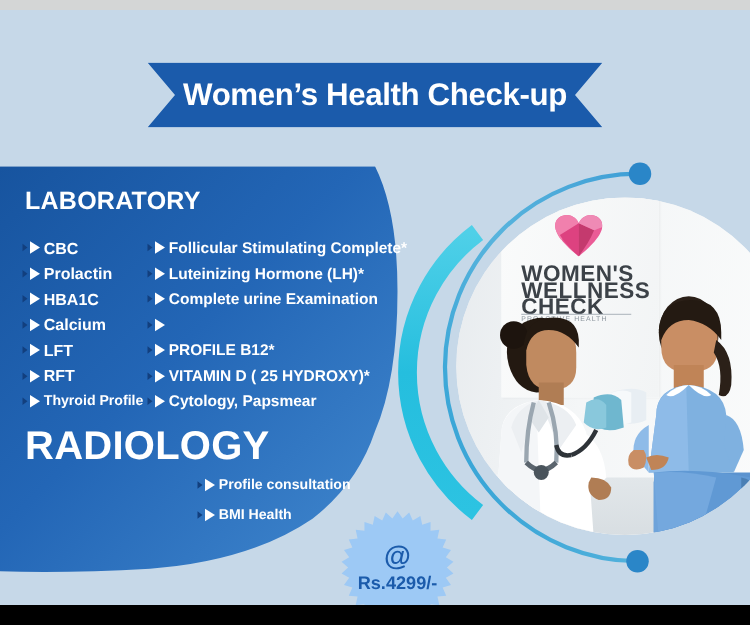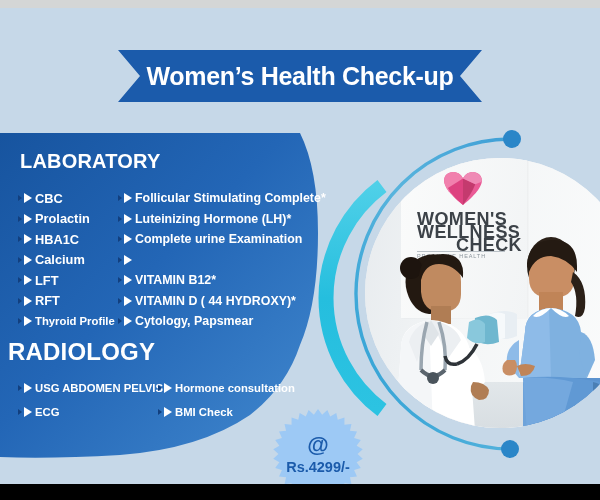--- a/index.html
+++ b/index.html
@@ -24,38 +24,38 @@
   .wall{position:absolute;left:0;top:0;width:100%;height:100%;
         background:linear-gradient(100deg,#e7ebee 0%,#f4f6f7 40%,#fbfcfc 100%);}
   .wallpanel{position:absolute;left:36px;top:0;width:126px;height:160px;
         background:linear-gradient(100deg,#fafbfb,#f2f4f5);
         box-shadow:1px 0 2px rgba(0,0,0,.05);}
   .wallbase{position:absolute;left:0;bottom:0;width:100%;height:46px;
         background:linear-gradient(#e2e7ea,#d8dee2);}
   .heart{position:absolute;left:79px;top:14px;width:38px;height:34px;}
   .signline1,.signline2,.signline3{position:absolute;color:#3c4248;font-weight:bold;
         font-size:18px;letter-spacing:.4px;left:52px;}
-  .signline1{top:51px;} .signline2{top:64px;} .signline3{top:77px;margin-left:39px;}
+  .signline1{top:51px;} .signline2{top:64px;} .signline3{top:77px;}
   .signdiv{position:absolute;left:52px;top:93px;width:88px;height:1px;background:#b9c0c6;}
   .signsub{position:absolute;left:52px;top:95px;font-size:5.5px;color:#8b949c;letter-spacing:.9px;}
 
   .doctor{position:absolute;left:22px;top:72px;width:108px;height:200px;}
   .patient{position:absolute;left:124px;top:78px;width:128px;height:196px;}
 
   
   .ring{position:absolute;left:342px;top:128px;width:316px;height:316px;overflow:visible;}
 
   
   .panel{position:absolute;left:0;top:125px;width:360px;height:330px;overflow:hidden;}
   .panel svg{position:absolute;left:0;top:0;}
   .panel-content{position:absolute;left:0;top:0;width:360px;height:330px;}
 
   .sect-title{position:absolute;color:#fff;font-weight:bold;letter-spacing:.2px;}
   #lab-title{left:20px;top:17px;font-size:20px;}
-  #rad-title{left:8px;top:205px;font-size:24px;text-align:center;}
+  #rad-title{left:20px;top:205px;font-size:32px;text-align:center;}
 
   .list{position:absolute;}
   .li{display:flex;align-items:center;height:20.5px;}
   .bul{position:relative;width:17px;height:12px;flex:none;}
   .bul:before{content:"";position:absolute;left:0;top:3px;
      border-left:4px solid #123f7e;border-top:3px solid transparent;border-bottom:3px solid transparent;}
   .bul:after{content:"";position:absolute;left:6px;top:1px;
      border-left:8px solid #ffffff;border-top:5px solid transparent;border-bottom:5px solid transparent;}
   .li span{color:#fff;font-weight:bold;font-size:12.4px;white-space:nowrap;}
 
@@ -244,53 +244,43 @@
             </div>
           <div class="li">
               <span class="bul"></span>
               <span>Complete urine Examination</span>
             </div>
           <div class="li">
               <span class="bul"></span>
             </div>
           <div class="li">
               <span class="bul"></span>
-              <span>VITAMIN B12*</span>
-            </div>
-          <div class="li">
-              <span class="bul"></span>
-              <span>VITAMIN D ( 44 HYDROXY)*</span>
+              <span>PROFILE B12*</span>
+            </div>
+          <div class="li">
+              <span class="bul"></span>
+              <span>VITAMIN D ( 25 HYDROXY)*</span>
             </div>
           <div class="li">
               <span class="bul"></span>
               <span>Cytology, Papsmear</span>
             </div>
         </div>
 
         <div class="sect-title" id="rad-title">RADIOLOGY</div>
 
-        <div class="list" id="rad-col1">
-          <div class="li">
-              <span class="bul"></span>
-              <span>USG ABDOMEN PELVIS</span>
-            </div>
-          <div class="li">
-              <span class="bul"></span>
-              <span>ECG</span>
-            </div>
-        </div>
 
         <div class="list" id="rad-col2">
           <div class="li">
               <span class="bul"></span>
-              <span>Hormone consultation</span>
-            </div>
-          <div class="li">
-              <span class="bul"></span>
-              <span>BMI Check</span>
+              <span>Profile consultation</span>
+            </div>
+          <div class="li">
+              <span class="bul"></span>
+              <span>BMI Health</span>
             </div>
         </div>
       </div>
     </div>
 
     <svg class="price" viewBox="0 0 92 92">
       <g id="burst">
           <path d="M46.00 1.00 L50.13 6.72 L55.36 1.98 L58.21 8.43 L64.30 4.89 L65.75 11.79 L72.45 9.59 L72.43 16.65 L79.44 15.89 L77.96 22.78 L84.97 23.50 L82.09 29.93 L88.80 32.09 L84.64 37.79 L90.75 41.30 L85.50 46.00 L90.75 50.70 L84.64 54.21 L88.80 59.91 L82.09 62.07 L84.97 68.50 L77.96 69.22 L79.44 76.11 L72.43 75.35 L72.45 82.41 L65.75 80.21 L64.30 87.11 L58.21 83.57 L55.36 90.02 L50.13 85.28 L46.00 91.00 L41.87 85.28 L36.64 90.02 L33.79 83.57 L27.70 87.11 L26.25 80.21 L19.55 82.41 L19.57 75.35 L12.56 76.11 L14.04 69.22 L7.03 68.50 L9.91 62.07 L3.20 59.91 L7.36 54.21 L1.25 50.70 L6.50 46.00 L1.25 41.30 L7.36 37.79 L3.20 32.09 L9.91 29.93 L7.03 23.50 L14.04 22.78 L12.56 15.89 L19.57 16.65 L19.55 9.59 L26.25 11.79 L27.70 4.89 L33.79 8.43 L36.64 1.98 L41.87 6.72 Z" fill="#9dc9f5"></path>
         </g>
     </svg>

